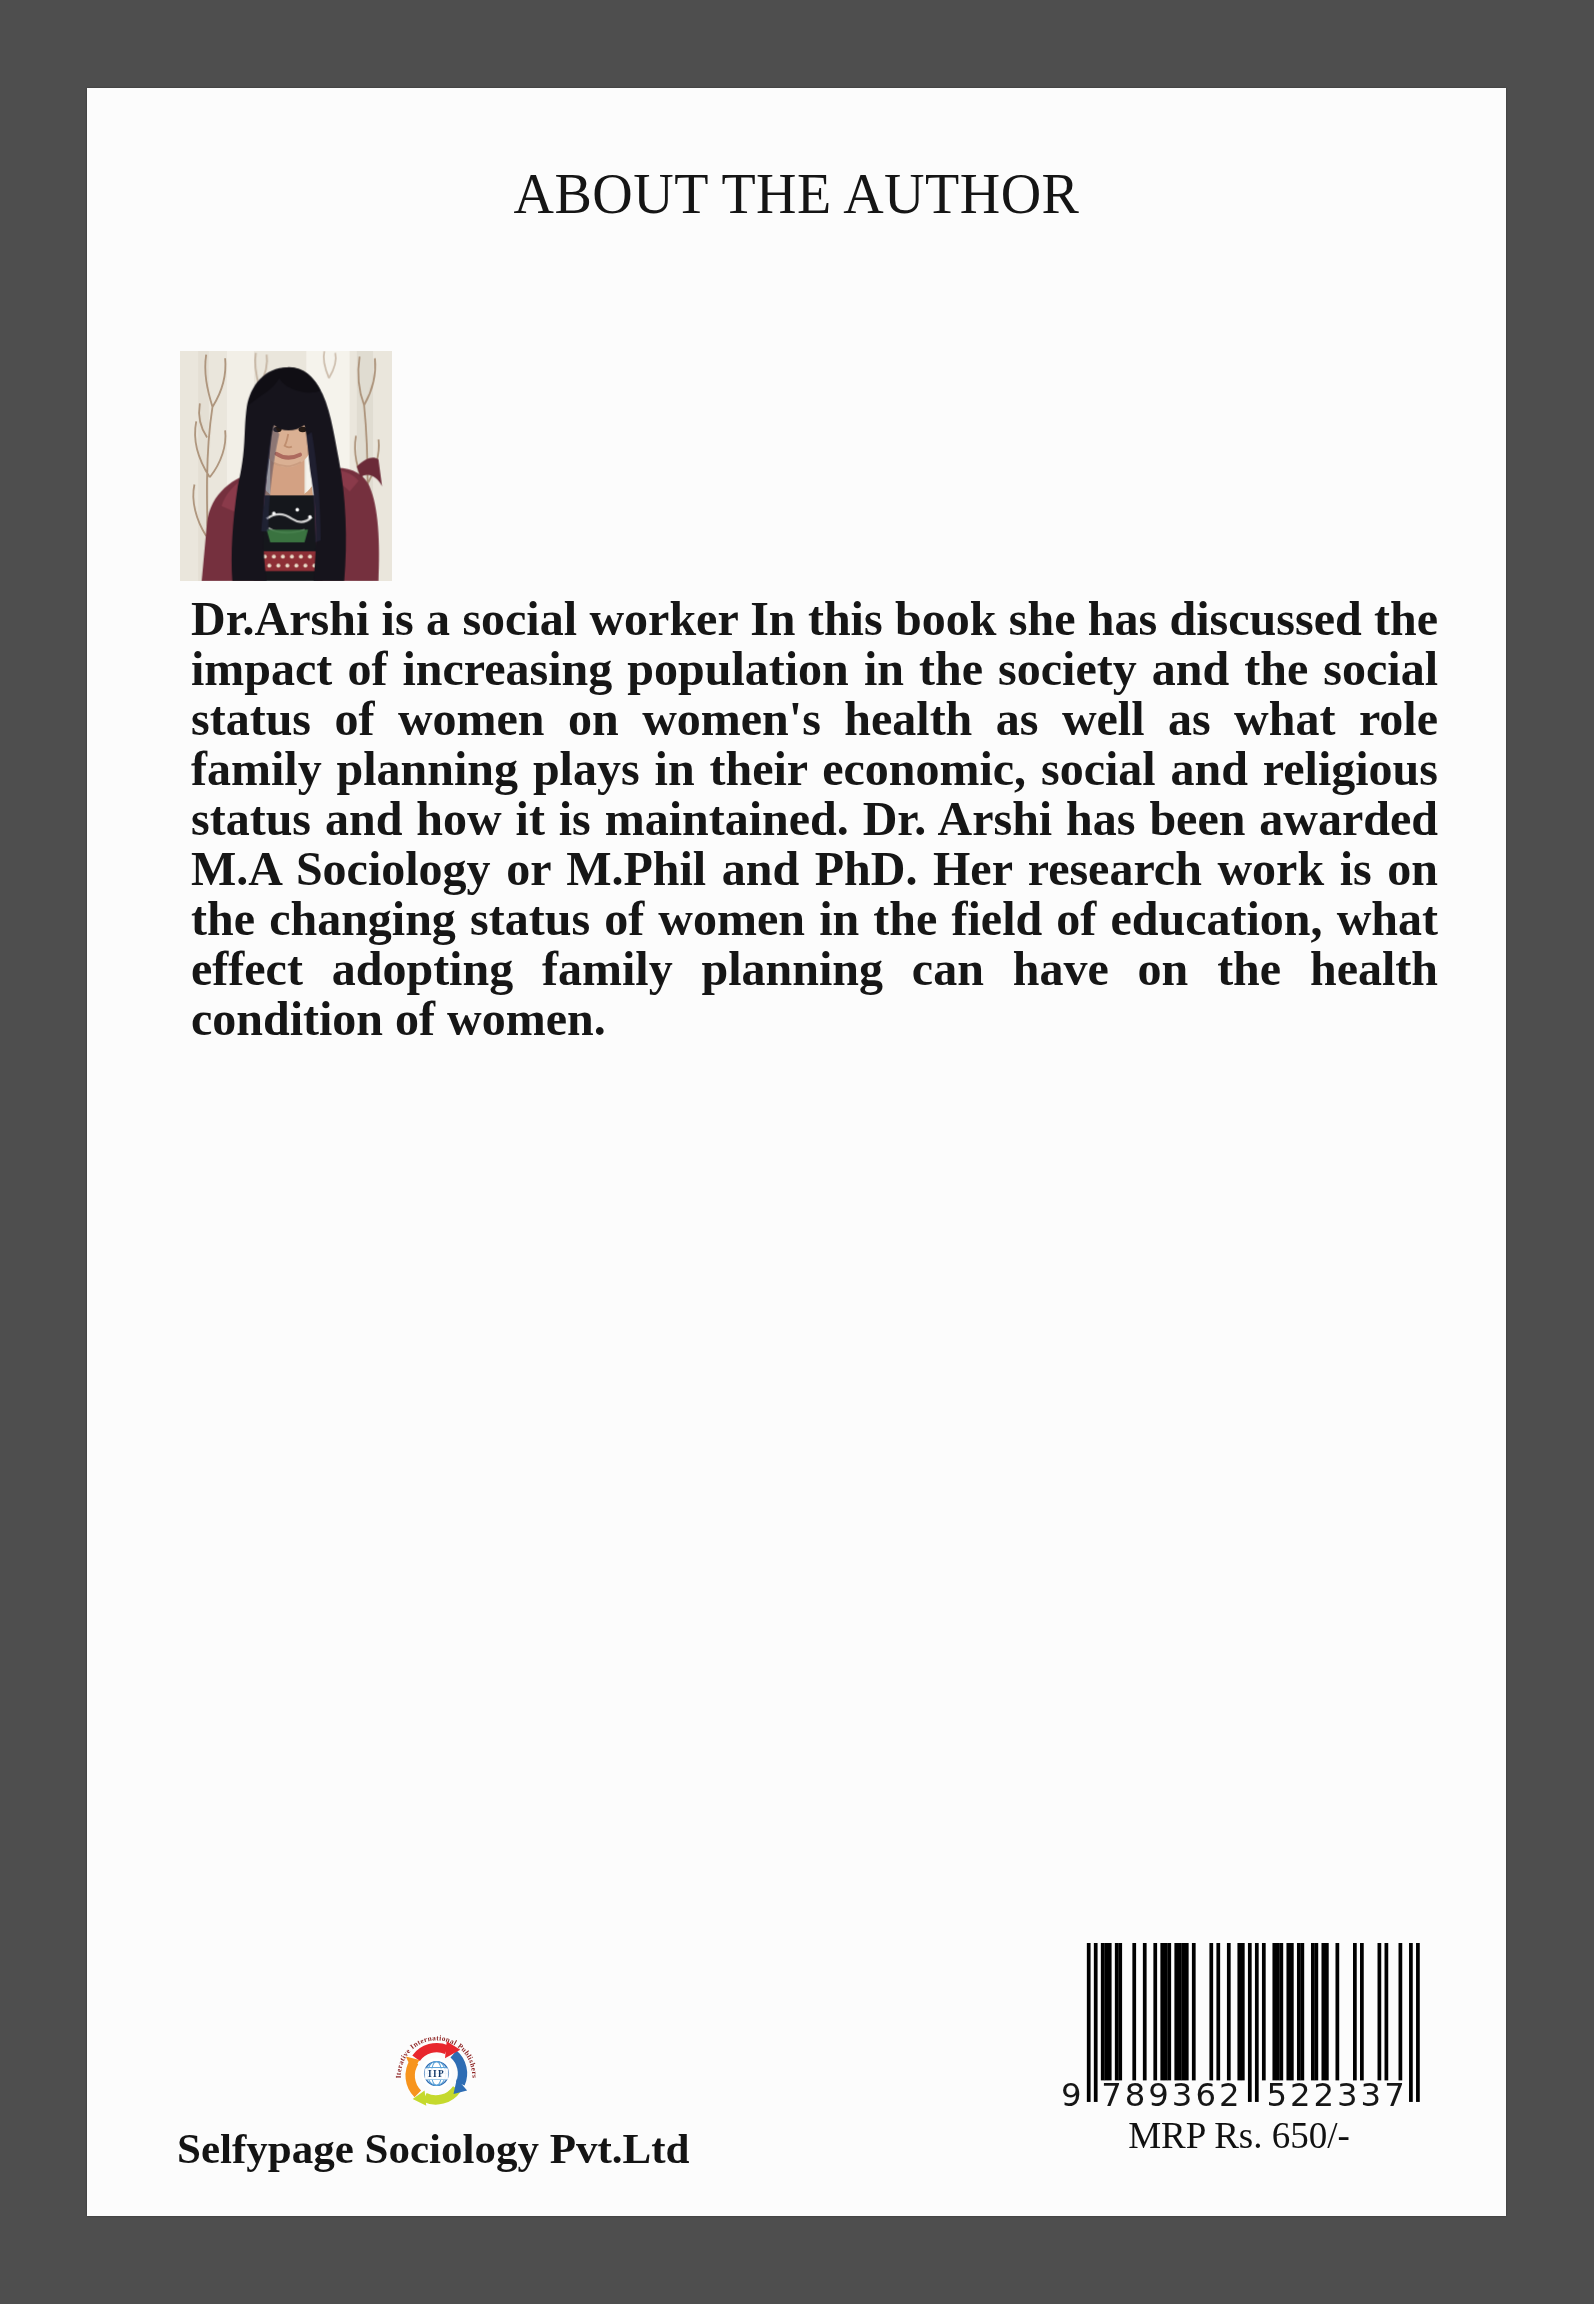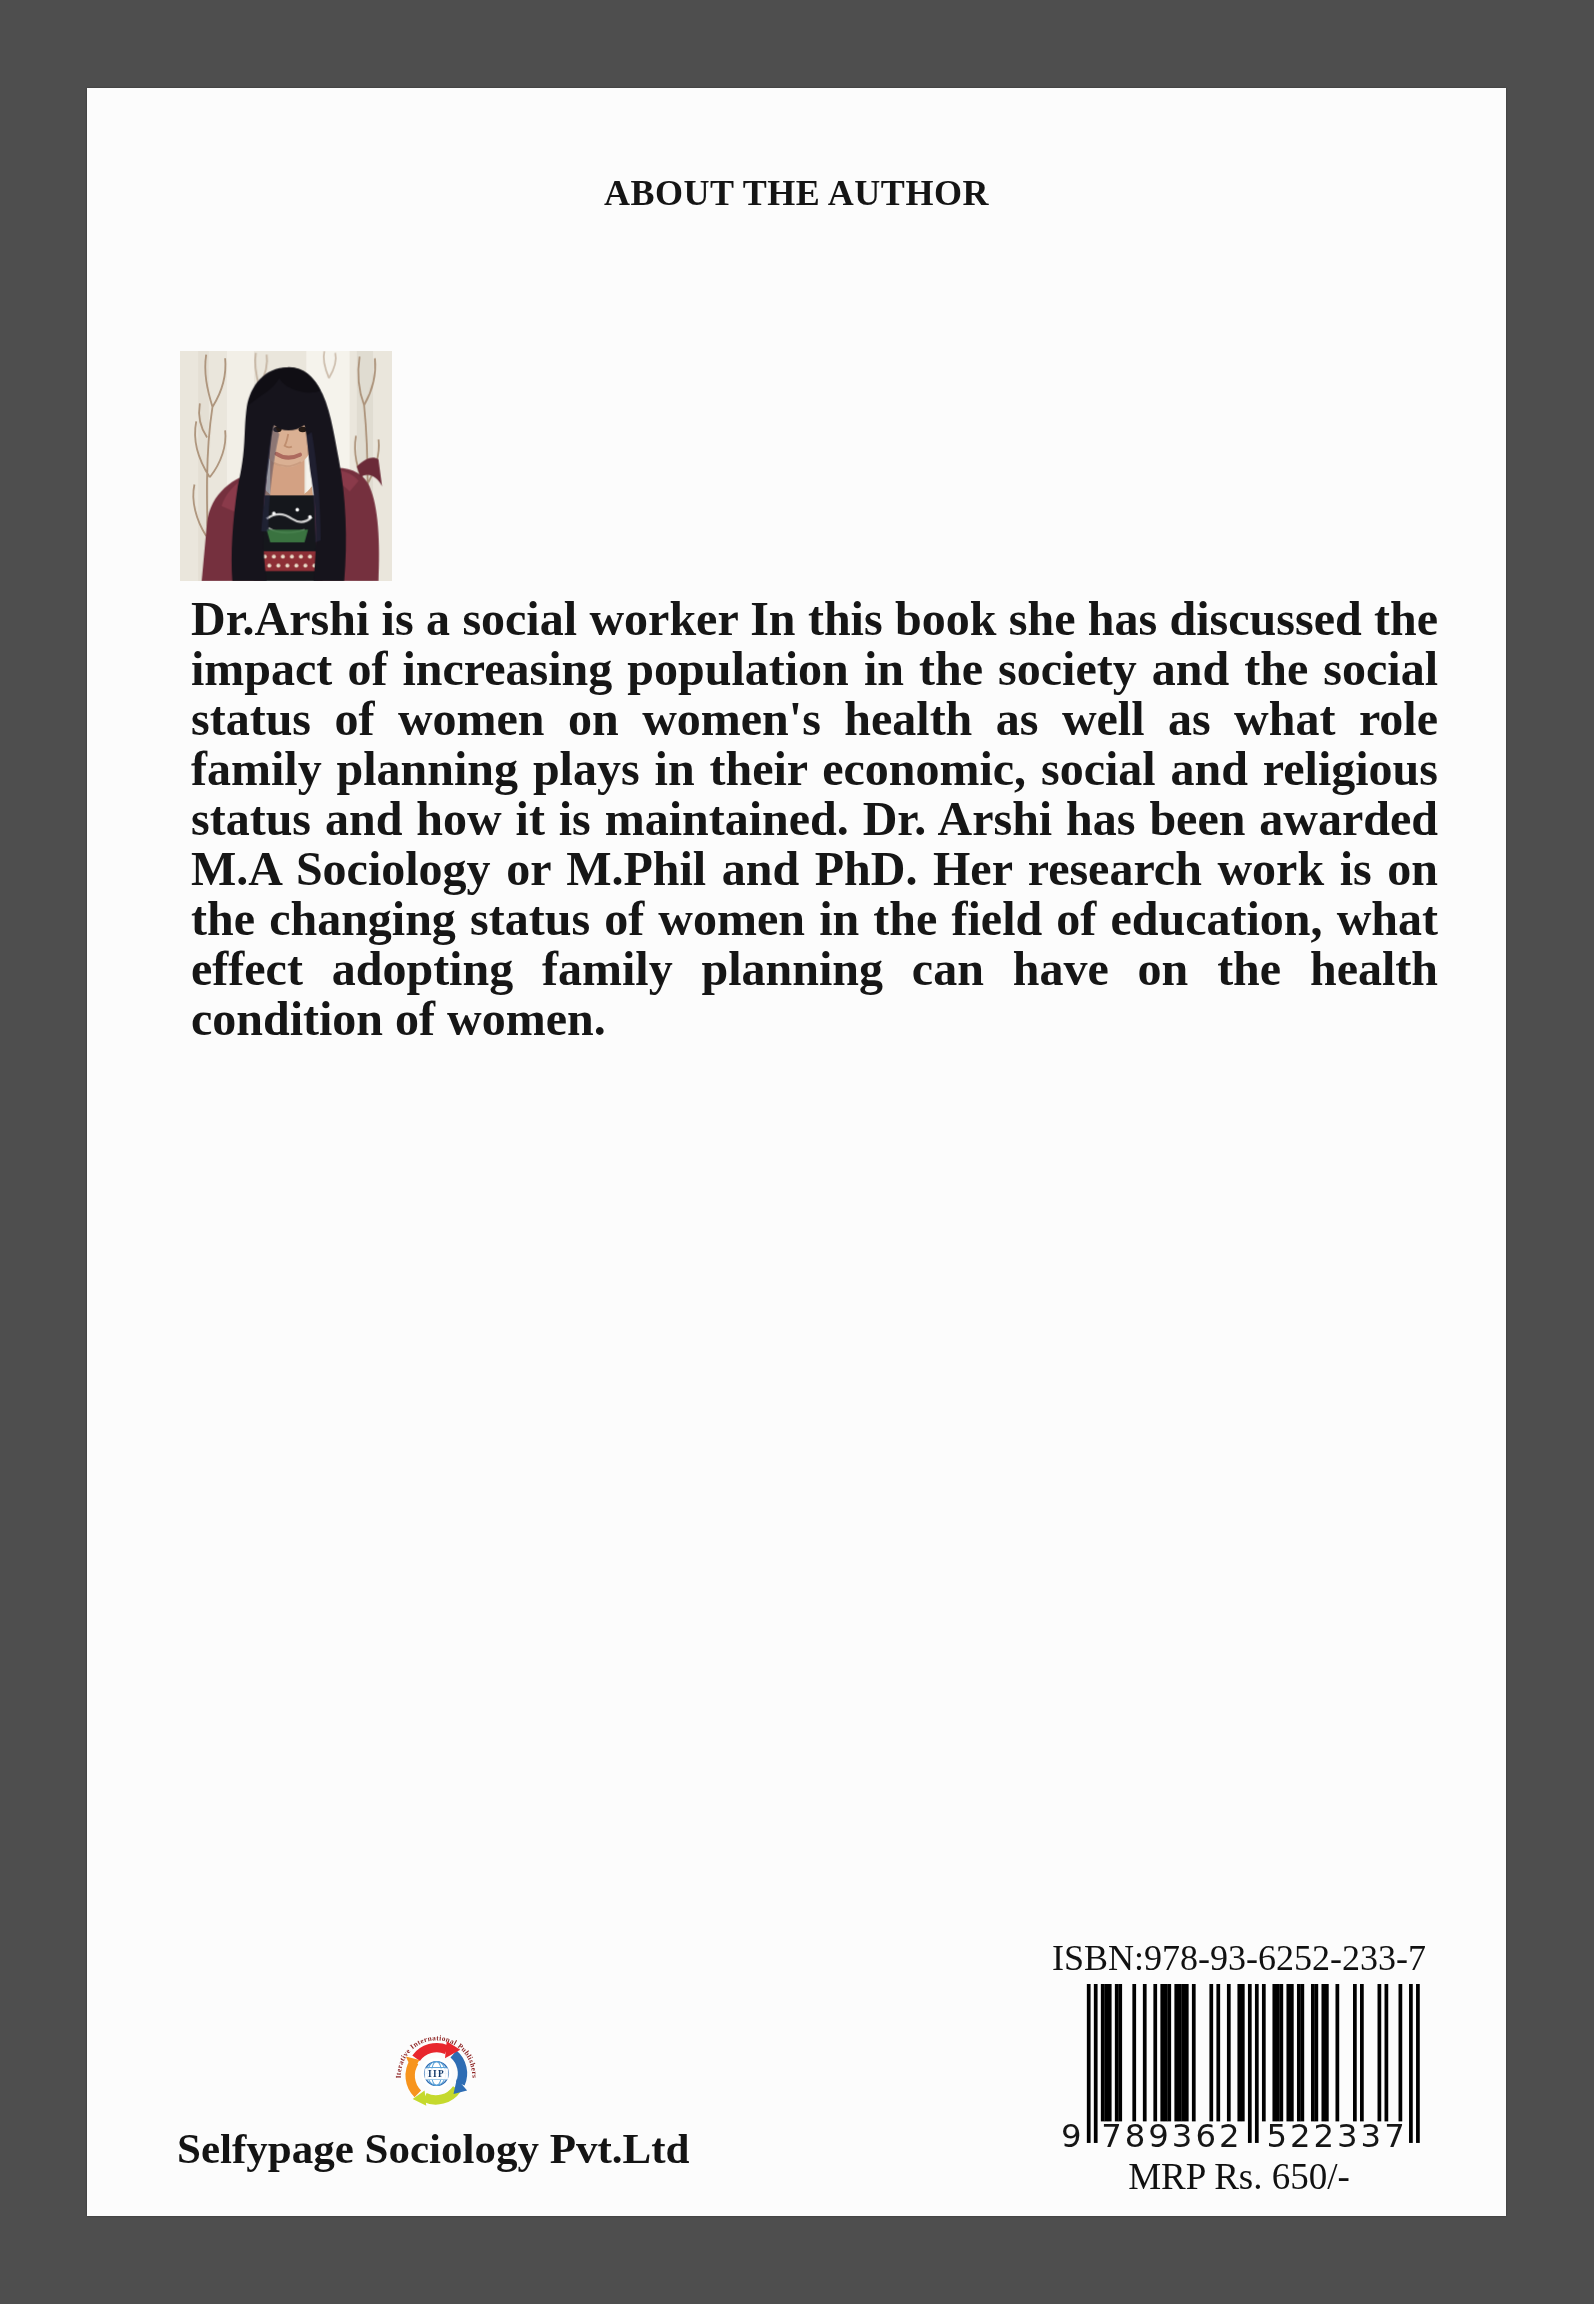--- a/index.html
+++ b/index.html
@@ -8,22 +8,22 @@
     background:#4e4e4e;
     font-family:"Liberation Serif", serif;
     overflow:hidden;
   }
   .page{
     position:absolute;left:87px;top:88px;width:1419px;height:2128px;
     background:#fcfcfc;
     box-shadow:0 0 1.8px rgba(0,0,0,.35);
   }
   .heading{
-    position:absolute;left:0;top:84px;width:100%;
-    text-align:center;font-weight:bold;font-size:36px;color:#151515;
+    position:absolute;left:0;top:74px;width:100%;
+    text-align:center;font-weight:normal;font-size:56px;color:#151515;
     letter-spacing:0.5px;
   }
   .author-photo{
     position:absolute;left:93px;top:263px;width:212px;height:230px;
     overflow:hidden;
   }
   .bio{
     position:absolute;left:104px;top:506px;width:1247px;
     font-size:48px;line-height:50px;color:#161616;
     text-align:justify;text-align-last:left;font-weight:bold;
@@ -127,21 +127,20 @@
       <path d="M119,18 C94,18 78,38 74,62 C70,92 74,108 64,150 C58,190 56,225 58,255 L96,255 C90,210 92,170 96,140 C100,116 100,96 104,82 C112,90 128,90 138,82 C142,98 142,120 146,142 C152,176 152,215 148,255 L182,255 C186,210 184,160 176,120 C170,88 166,60 154,40 C146,26 134,18 119,18 Z" fill="#16141c"></path>
       <path d="M104,82 C96,108 94,160 90,200 L98,200 C98,160 104,118 110,92 Z" fill="#2c3050" opacity=".45"></path>
       <path d="M146,90 C152,124 156,170 156,210 L150,212 C150,170 144,122 140,94 Z" fill="#2c3050" opacity=".4"></path>
       <path d="M119,18 C96,20 80,38 76,60 C90,48 102,44 110,30 C116,42 140,50 156,44 C148,28 136,17 119,18 Z" fill="#100e14"></path>
     </svg>
   </div>
 
   <div class="bio">Dr.Arshi is a social worker In this book she has discussed the impact of increasing population in the society and the social status of women on women's health as well as what role family planning plays in their economic, social and religious status and how it is maintained. Dr. Arshi has been awarded M.A Sociology or M.Phil and PhD. Her research work is on the changing status of women in the field of education, what effect adopting family planning can have on the health condition of women.</div>
 
   <div class="barcode-block">
-    <div class="isbn-label">ISBN:978-93-6252-233-7</div>
     <svg class="barcode-svg" width="371" height="176" viewBox="0 0 412 196">
       <g id="bars">
           <rect x="36.00" y="0" width="4.15" height="177" fill="#000"></rect>
           <rect x="43.80" y="0" width="4.15" height="177" fill="#000"></rect>
           <rect x="51.60" y="0" width="4.15" height="153" fill="#000"></rect>
           <rect x="55.50" y="0" width="4.15" height="153" fill="#000"></rect>
           <rect x="59.40" y="0" width="4.15" height="153" fill="#000"></rect>
           <rect x="67.20" y="0" width="4.15" height="153" fill="#000"></rect>
           <rect x="71.10" y="0" width="4.15" height="153" fill="#000"></rect>
           <rect x="86.70" y="0" width="4.15" height="153" fill="#000"></rect>

